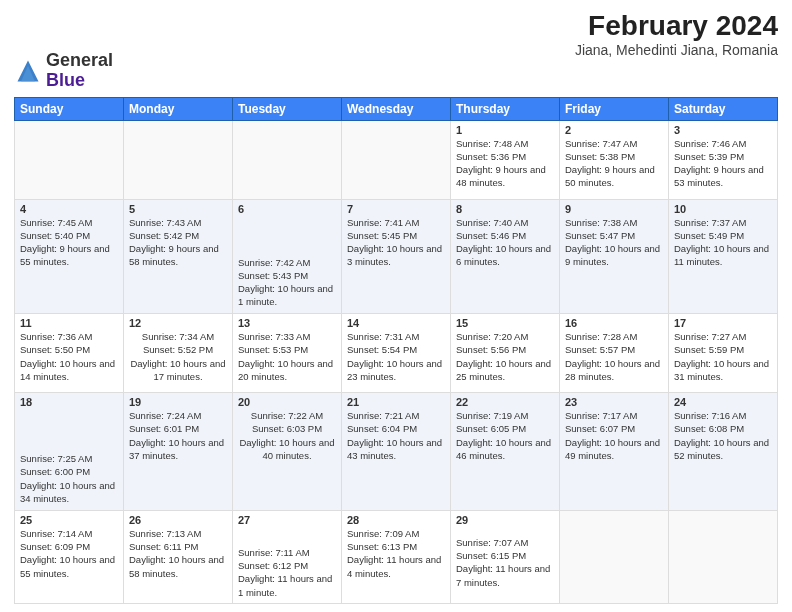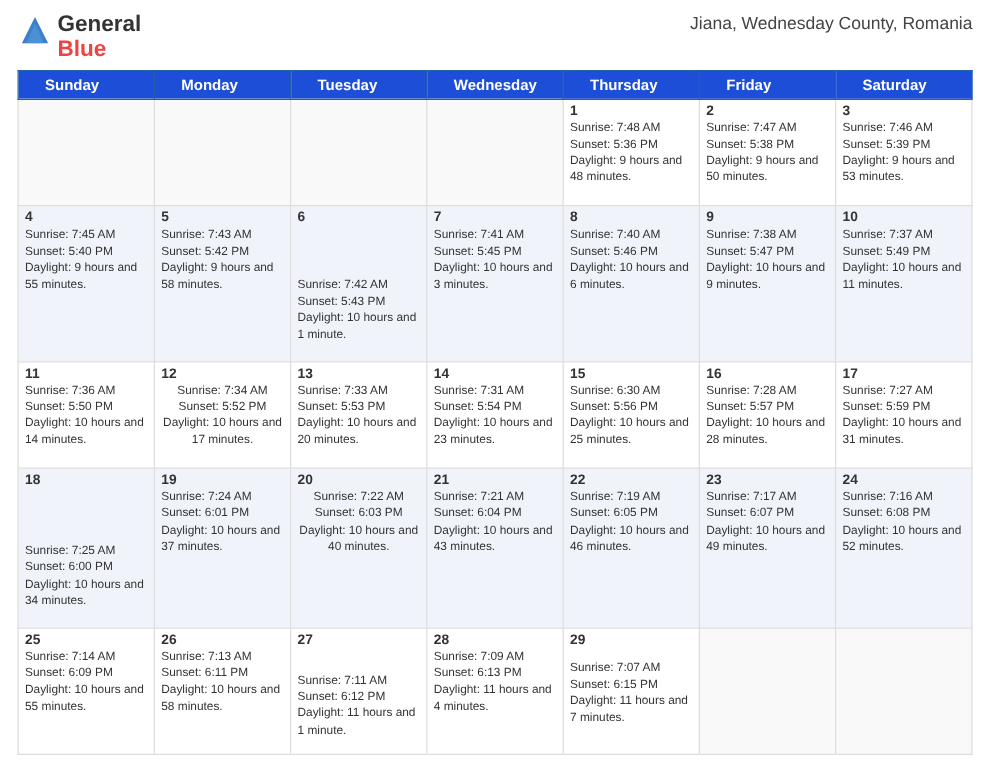--- a/index.html
+++ b/index.html
@@ -18,29 +18,31 @@
       flex-direction: column;
     }
     .header {
       display: flex;
       justify-content: space-between;
       align-items: flex-start;
       margin-bottom: 6px;
     }
     .logo {
       display: flex;
+      align-items: center;
       gap: 4px;
+      margin-top: 41px;
     }
     .logo-text {
       font-size: 18px;
       font-weight: bold;
       line-height: 1.1;
     }
     .logo-text span.general { color: #333; }
-    .logo-text span.blue { color: #ef4444; }
+    .logo-text span.blue { color: #4c1d95; }
     .logo-icon {
       width: 28px;
       height: 28px;
     }
     .title-block {
       text-align: right;
     }
     .title-block h1 {
       font-size: 28px;
       font-weight: bold;
@@ -52,26 +54,26 @@
       font-weight: normal;
     }
     .calendar {
       flex: 1;
       border: 1px solid #ccc;
       border-collapse: collapse;
       width: 100%;
       table-layout: fixed;
     }
     .calendar th {
-      background: #1d4ed8;
+      background: #3b82f6;
       color: #fff;
       font-size: 12px;
       font-weight: bold;
       text-align: left;
-      padding: 4px 21px;
+      padding: 4px 5px;
       border: 1px solid #2060aa;
     }
     .calendar td {
       vertical-align: top;
       padding: 3px 5px;
       font-size: 9.5px;
       color: #333;
       border: 1px solid #ddd;
       height: 78px;
     }
@@ -100,21 +102,22 @@
       <svg class="logo-icon" viewBox="0 0 32 32">
         <polygon points="16,4 28,28 4,28" fill="#1a6abf" opacity="0.85"></polygon>
         <polygon points="16,10 24,28 8,28" fill="#5599dd" opacity="0.6"></polygon>
       </svg>
       <div class="logo-text">
         <span class="general">General</span><br>
         <span class="blue">Blue</span>
       </div>
     </div>
     <div class="title-block">
-      <h2>Jiana, Wednesday County, Romania</h2>
+      <h1>February 2024</h1>
+      <h2>Jiana, Mehedinti Jiana, Romania</h2>
     </div>
   </div>
 
   <table class="calendar">
     <thead>
       <tr>
         <th>Sunday</th>
         <th>Monday</th>
         <th>Tuesday</th>
         <th>Wednesday</th>
@@ -212,21 +215,21 @@
 Daylight: 10 hours and 20 minutes.</div>
           </td>
           <td>
             <span class="day-num">14</span>
             <div class="cal-text" style="white-space: pre-line;">Sunrise: 7:31 AM
 Sunset: 5:54 PM
 Daylight: 10 hours and 23 minutes.</div>
           </td>
           <td>
             <span class="day-num">15</span>
-            <div class="cal-text" style="white-space: pre-line;">Sunrise: 6:30 AM
+            <div class="cal-text" style="white-space: pre-line;">Sunrise: 7:20 AM
 Sunset: 5:56 PM
 Daylight: 10 hours and 25 minutes.</div>
           </td>
           <td>
             <span class="day-num">16</span>
             <div class="cal-text" style="white-space: pre-line;">Sunrise: 7:28 AM
 Sunset: 5:57 PM
 Daylight: 10 hours and 28 minutes.</div>
           </td>
           <td>

